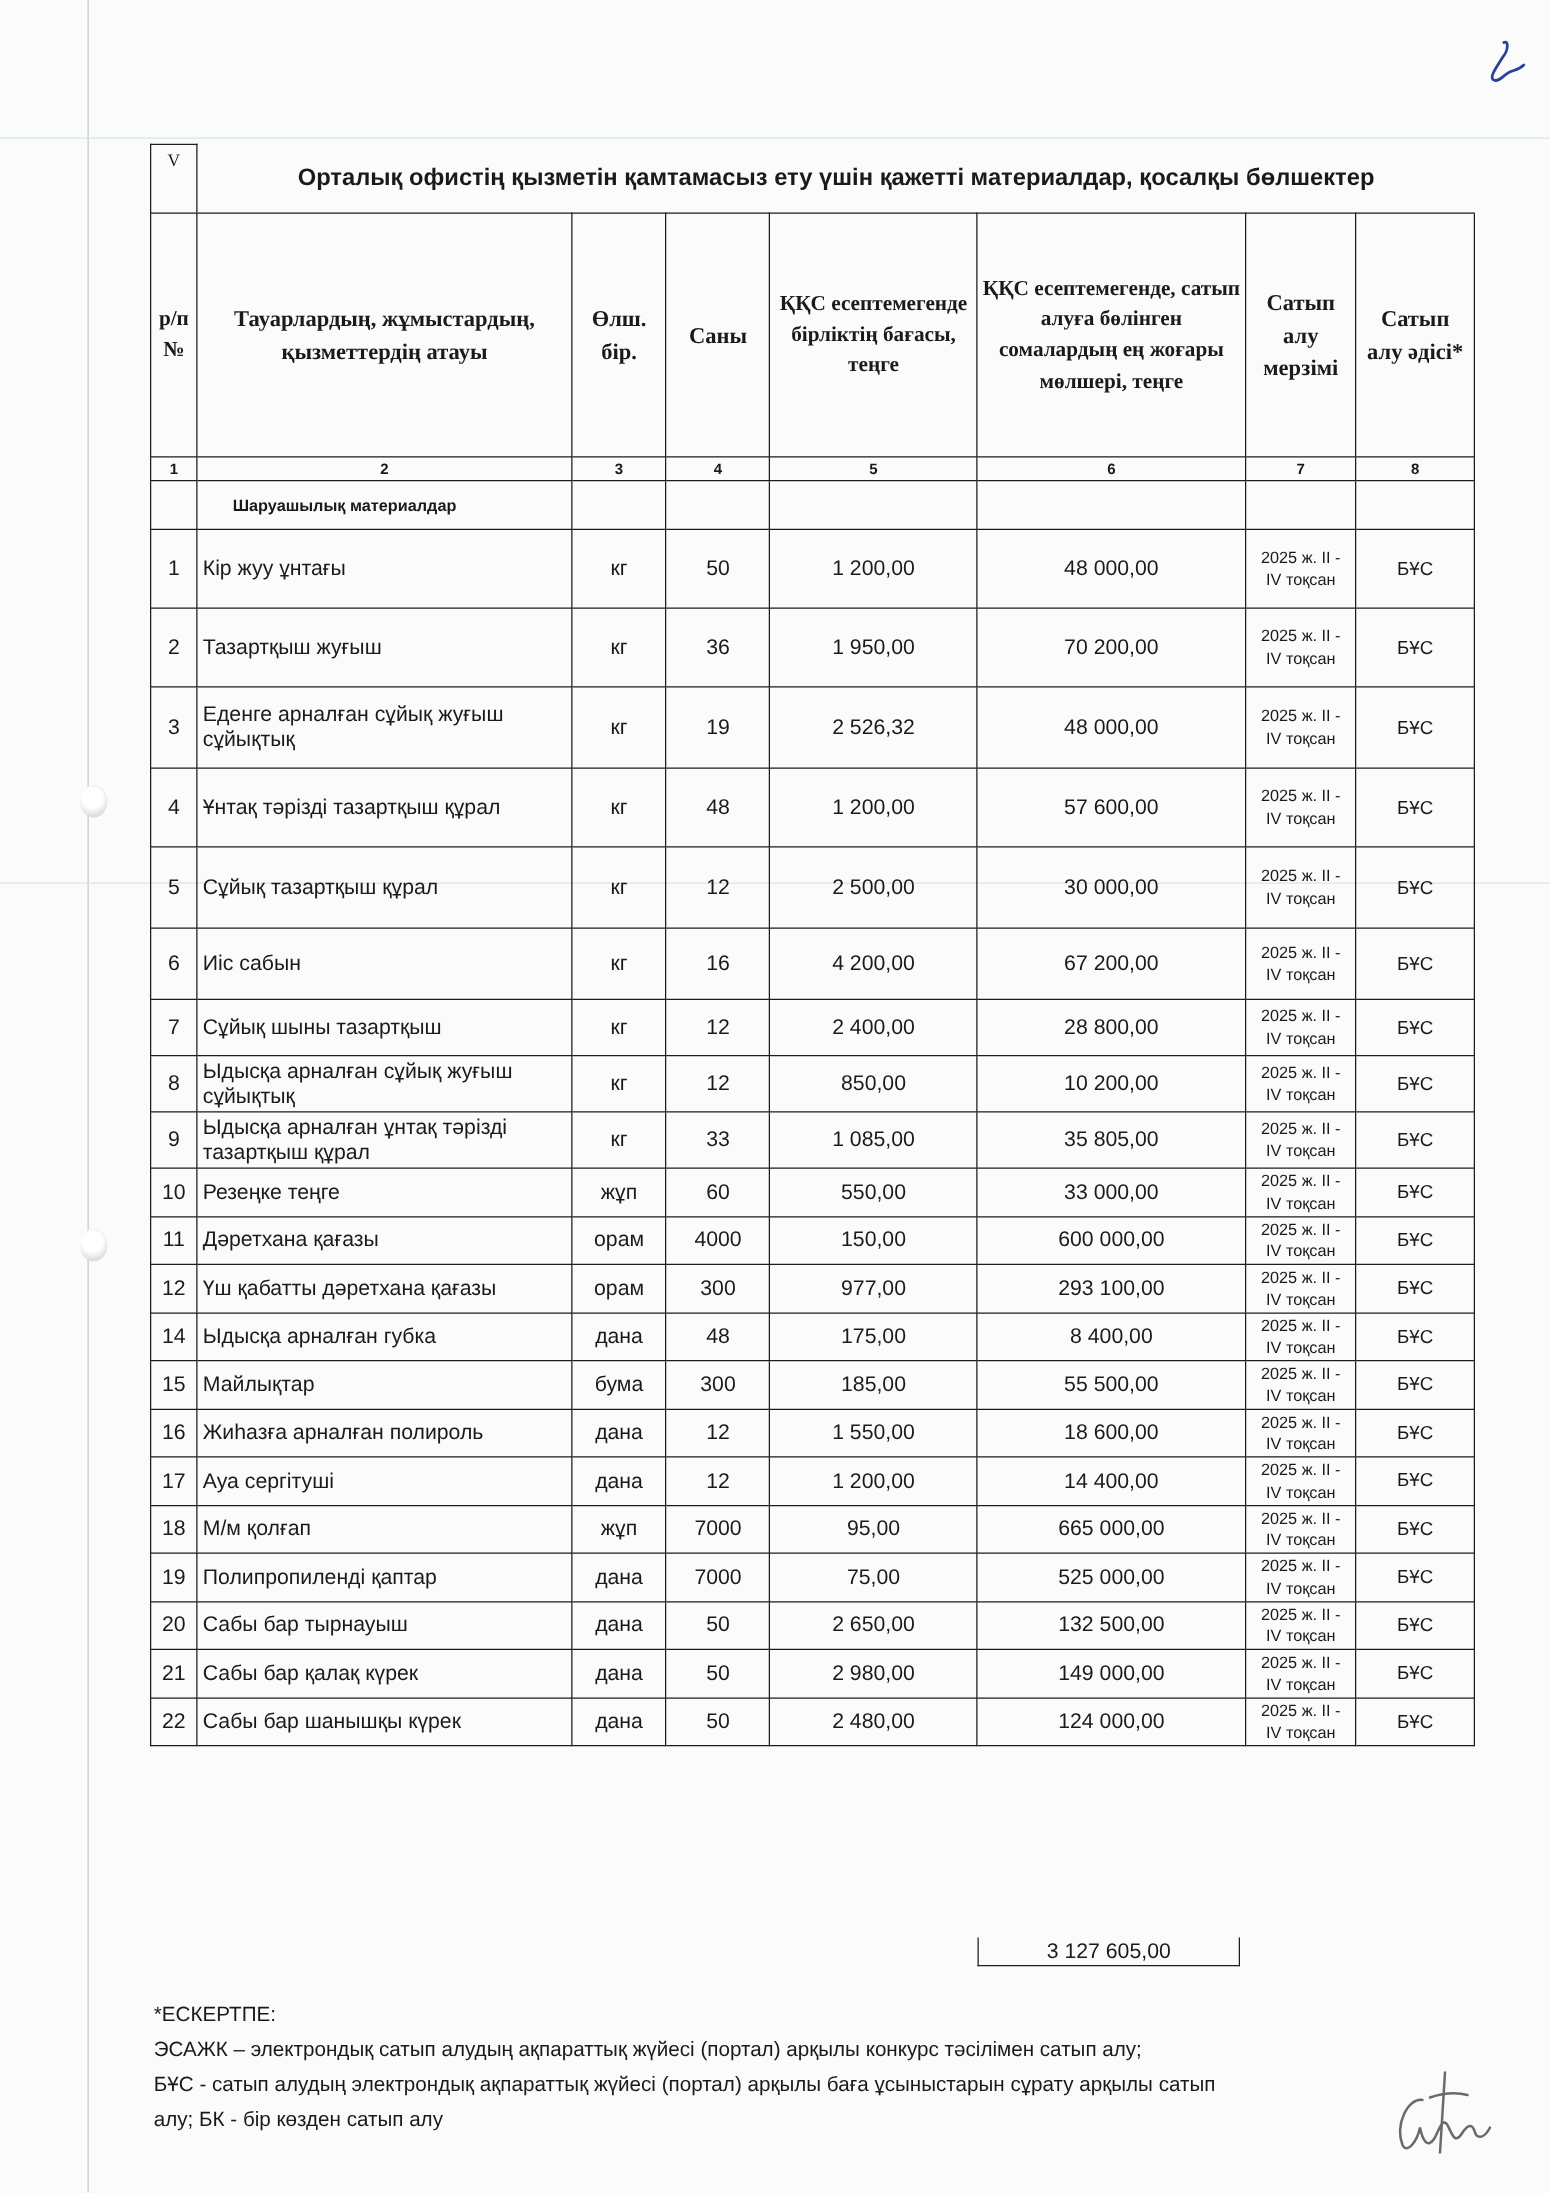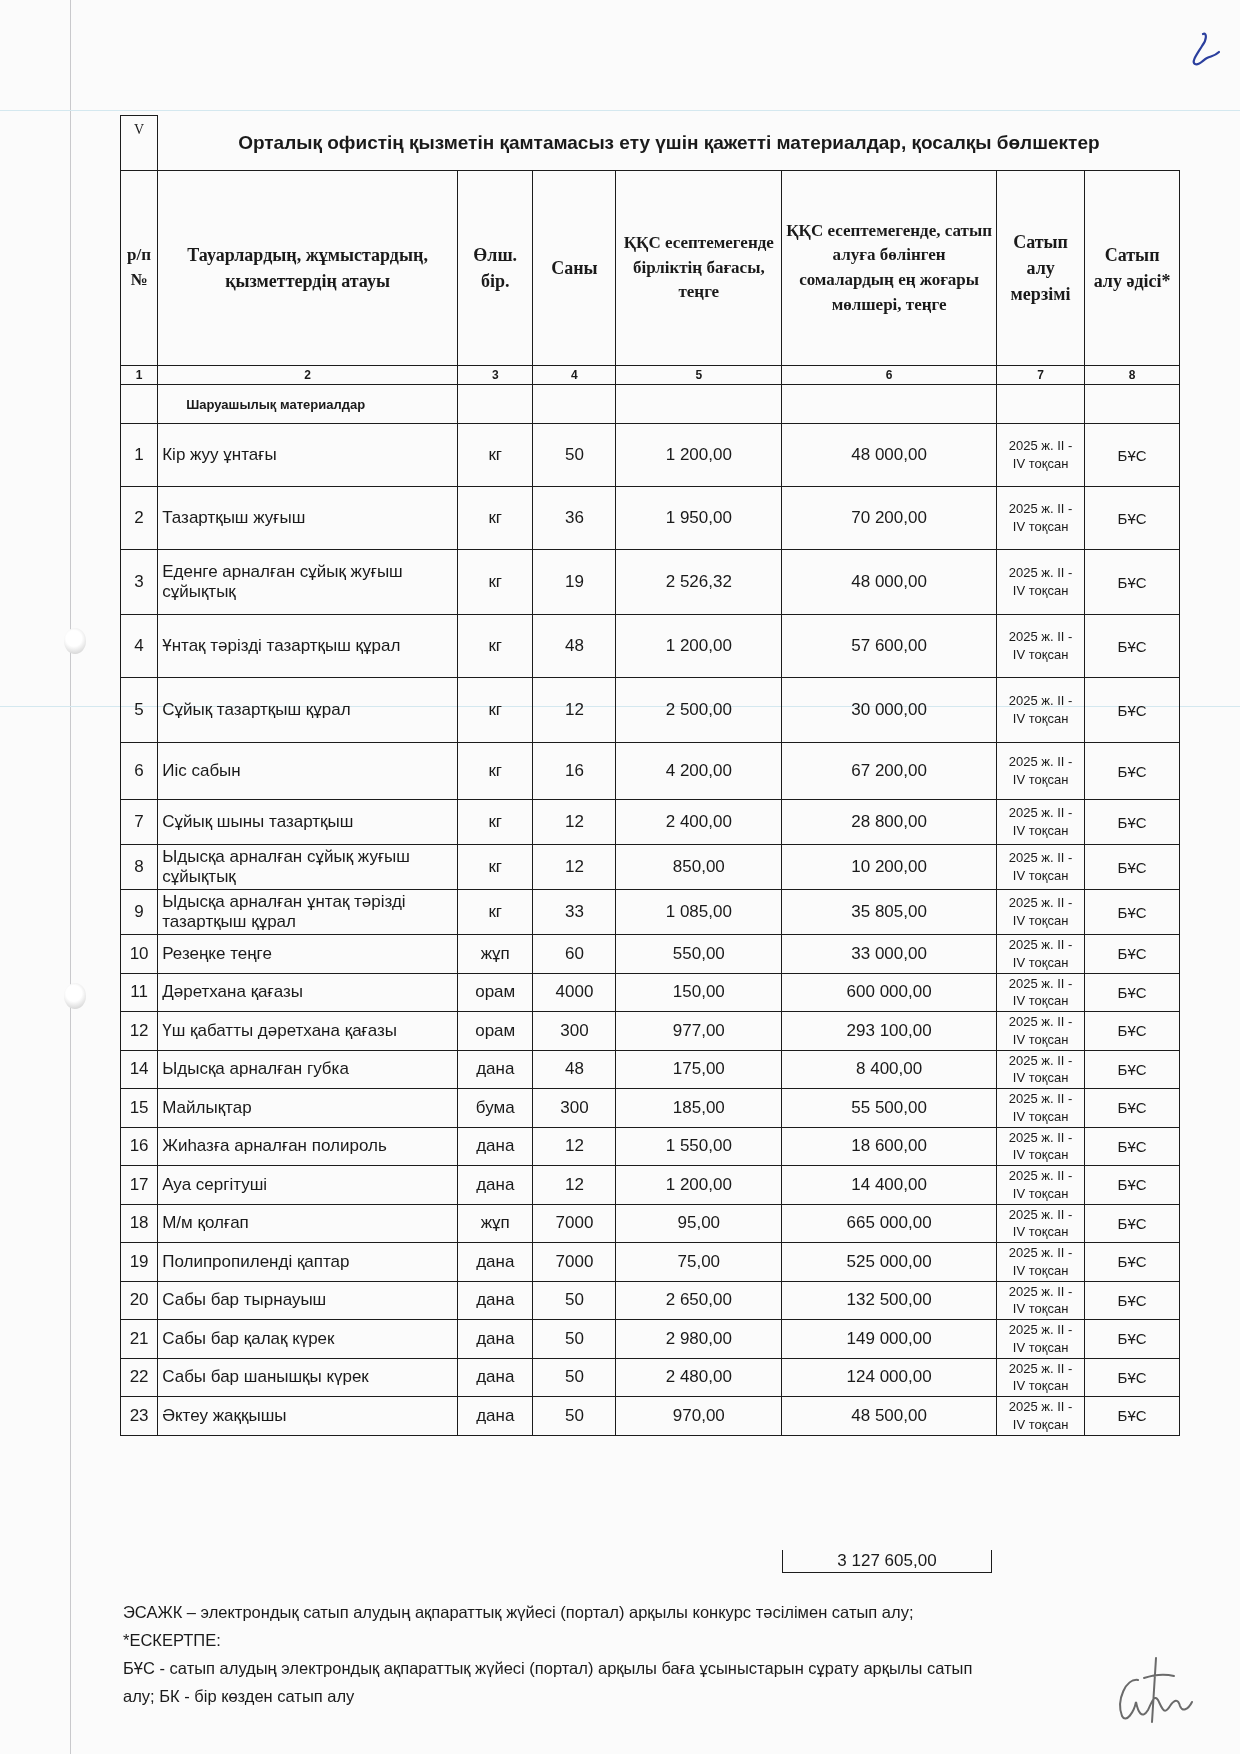--- a/index.html
+++ b/index.html
@@ -375,40 +375,27 @@
         <td class="unit" style="height: 37.5px;">дана</td>
         <td class="qty" style="height: 37.5px;">50</td>
         <td class="price" style="height: 37.5px;">2 480,00</td>
         <td class="total" style="height: 37.5px;">124 000,00</td>
         <td class="period" style="height: 37.5px;">
           <div>2025 ж. II -</div>
           <div>IV тоқсан</div>
         </td>
         <td class="method" style="height: 37.5px;">БҰС</td>
       </tr>
-      <tr class="item">
-        <td class="num" style="height: 37.5px;">23</td>
-        <td class="name" style="height: 37.5px;">Әктеу жаққышы</td>
-        <td class="unit" style="height: 37.5px;">дана</td>
-        <td class="qty" style="height: 37.5px;">50</td>
-        <td class="price" style="height: 37.5px;">970,00</td>
-        <td class="total" style="height: 37.5px;">48 500,00</td>
-        <td class="period" style="height: 37.5px;">
-          <div>2025 ж. II -</div>
-          <div>IV тоқсан</div>
-        </td>
-        <td class="method" style="height: 37.5px;">БҰС</td>
-      </tr>
     </tbody>
 </table>
 
 <div class="total-box">3 127 605,00</div>
 
 <div class="notes">
+  <div>*ЕСКЕРТПЕ:</div>
   <div>ЭСАЖК – электрондық сатып алудың ақпараттық жүйесі (портал) арқылы конкурс тәсілімен сатып алу;</div>
-  <div>*ЕСКЕРТПЕ:</div>
   <div>БҰС - сатып алудың электрондық ақпараттық жүйесі (портал) арқылы баға ұсыныстарын сұрату арқылы сатып</div>
   <div>алу; БК - бір көзден сатып алу</div>
 </div>
 
 <svg class="signature" viewBox="0 0 100 80">
   <path d="M30 30 C18 28, 8 50, 14 66 C18 74, 26 62, 28 52 C30 62, 34 70, 40 60 C44 52, 46 44, 50 50 C54 58, 56 66, 62 56 C66 50, 70 48, 72 56 C74 62, 80 60, 84 52 M48 8 L44 72 M36 28 C48 24, 58 24, 66 26" fill="none" stroke="#6a6a6a" stroke-width="2" stroke-linecap="round"></path>
 </svg>
 
 </body></html>

